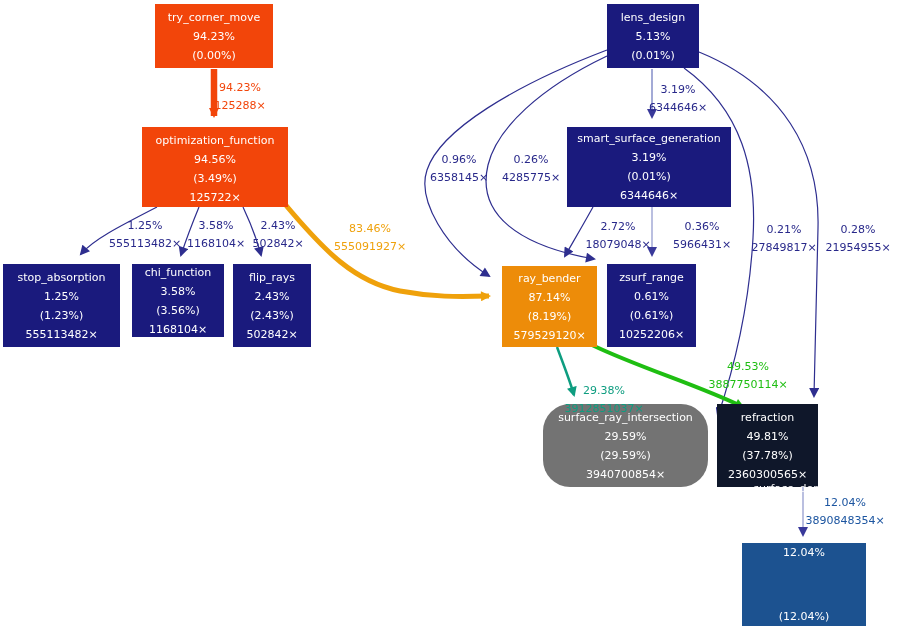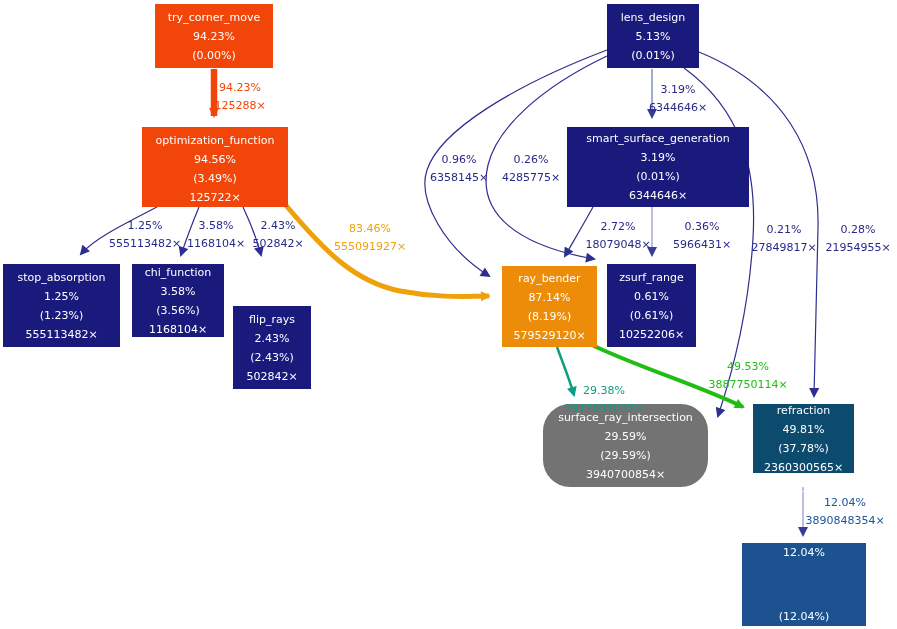--- a/index.html
+++ b/index.html
@@ -78,32 +78,32 @@
         <span>1.25%</span>
         <span>(1.23%)</span>
         <span>555113482×</span>
       </div>
       <div class="node" style="left: 132px; top: 264px; width: 92px; height: 73px; background: rgb(26, 26, 125);">
         <span>chi_function</span>
         <span>3.58%</span>
         <span>(3.56%)</span>
         <span>1168104×</span>
       </div>
-      <div class="node" style="left: 233px; top: 264px; width: 78px; height: 83px; background: rgb(26, 26, 125); margin-top: 42px;">
+      <div class="node" style="left: 233px; top: 264px; width: 78px; height: 83px; background: rgb(26, 26, 125);">
         <span>flip_rays</span>
         <span>2.43%</span>
         <span>(2.43%)</span>
         <span>502842×</span>
       </div>
       <div class="node" style="left: 607px; top: 4px; width: 92px; height: 64px; background: rgb(26, 26, 125);">
         <span>lens_design</span>
         <span>5.13%</span>
         <span>(0.01%)</span>
       </div>
-      <div class="node" style="left: 567px; top: 127px; width: 182px; height: 80px; background: rgb(26, 26, 125);">
+      <div class="node" style="left: 567px; top: 127px; width: 164px; height: 80px; background: rgb(26, 26, 125);">
         <span>smart_surface_generation</span>
         <span>3.19%</span>
         <span>(0.01%)</span>
         <span>6344646×</span>
       </div>
       <div class="node" style="left: 502px; top: 266px; width: 95px; height: 81px; background: rgb(237, 140, 9);">
         <span>ray_bender</span>
         <span>87.14%</span>
         <span>(8.19%)</span>
         <span>579529120×</span>
@@ -113,21 +113,21 @@
         <span>0.61%</span>
         <span>(0.61%)</span>
         <span>10252206×</span>
       </div>
       <div class="node" style="left: 543px; top: 404px; width: 165px; height: 83px; background: #737373; border-radius: 27px;">
         <span>surface_ray_intersection</span>
         <span>29.59%</span>
         <span>(29.59%)</span>
         <span>3940700854×</span>
       </div>
-      <div class="node" style="left: 753px; top: 404px; width: 101px; height: 69px; background: #0c4a6e;">
+      <div class="node" style="left: 717px; top: 404px; width: 101px; height: 83px; background: #0f172a;">
         <span>refraction</span>
         <span>49.81%</span>
         <span>(37.78%)</span>
         <span>2360300565×</span>
       </div>
       <div class="node" style="left: 742px; top: 543px; width: 124px; height: 83px; background: rgb(28, 82, 144); gap: 45px;">
         <span>surface_derivative</span>
         <span>12.04%</span>
         <span>(12.04%)</span>
         <span>3890848354×</span>

